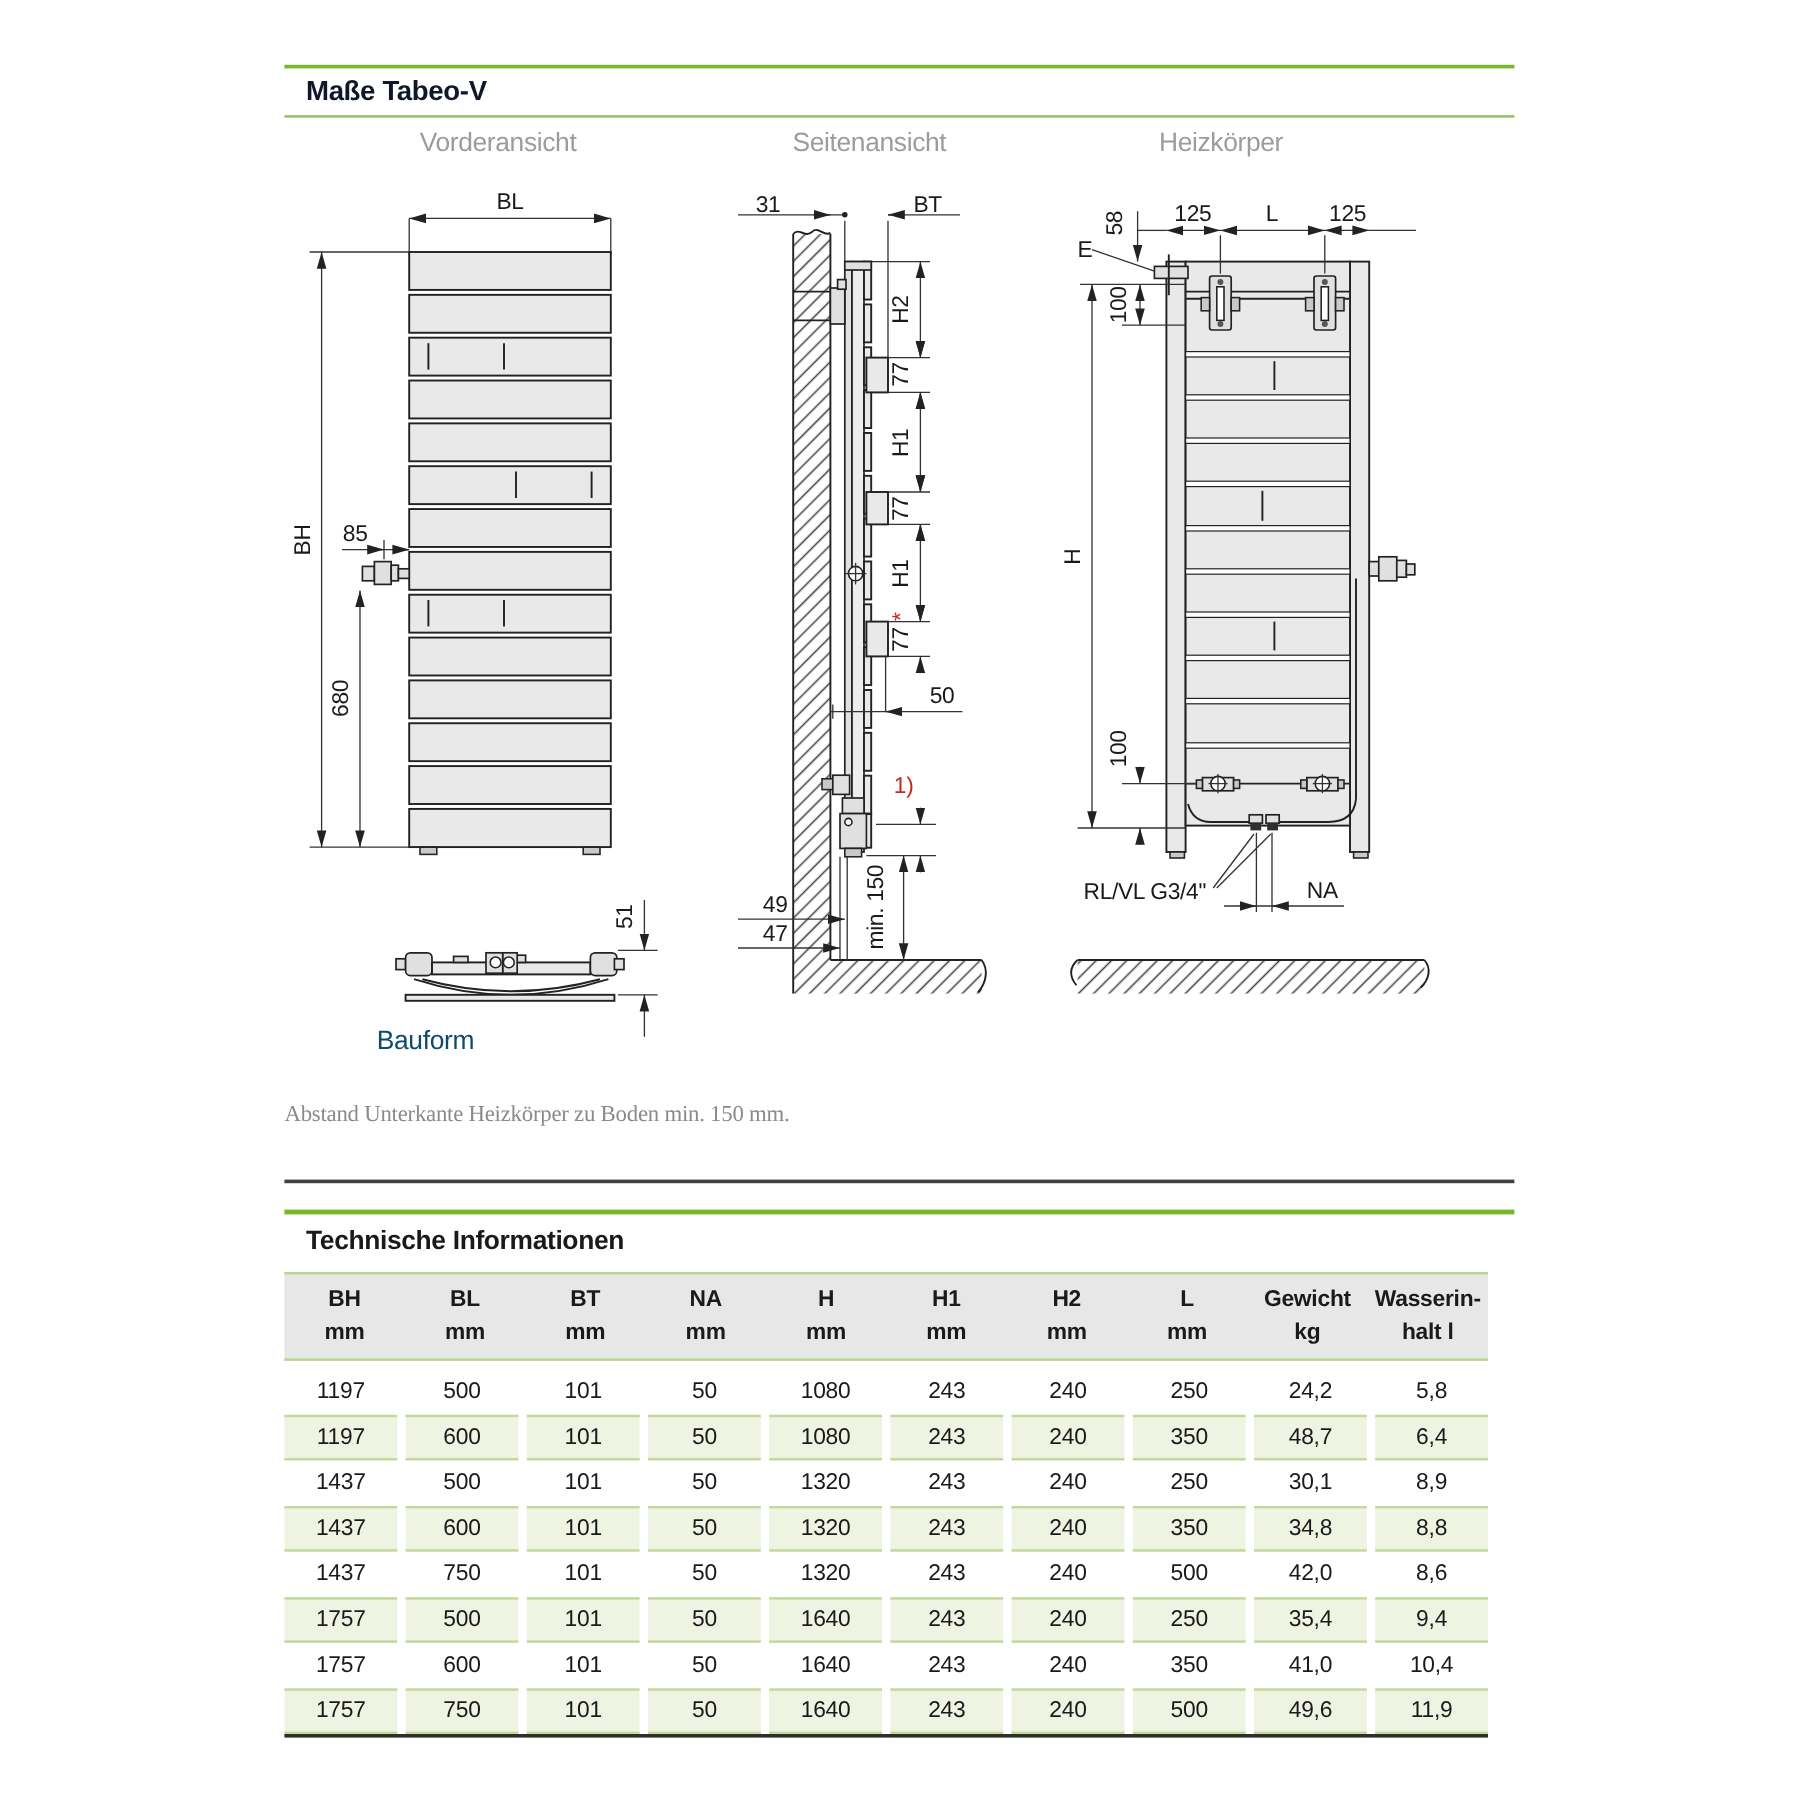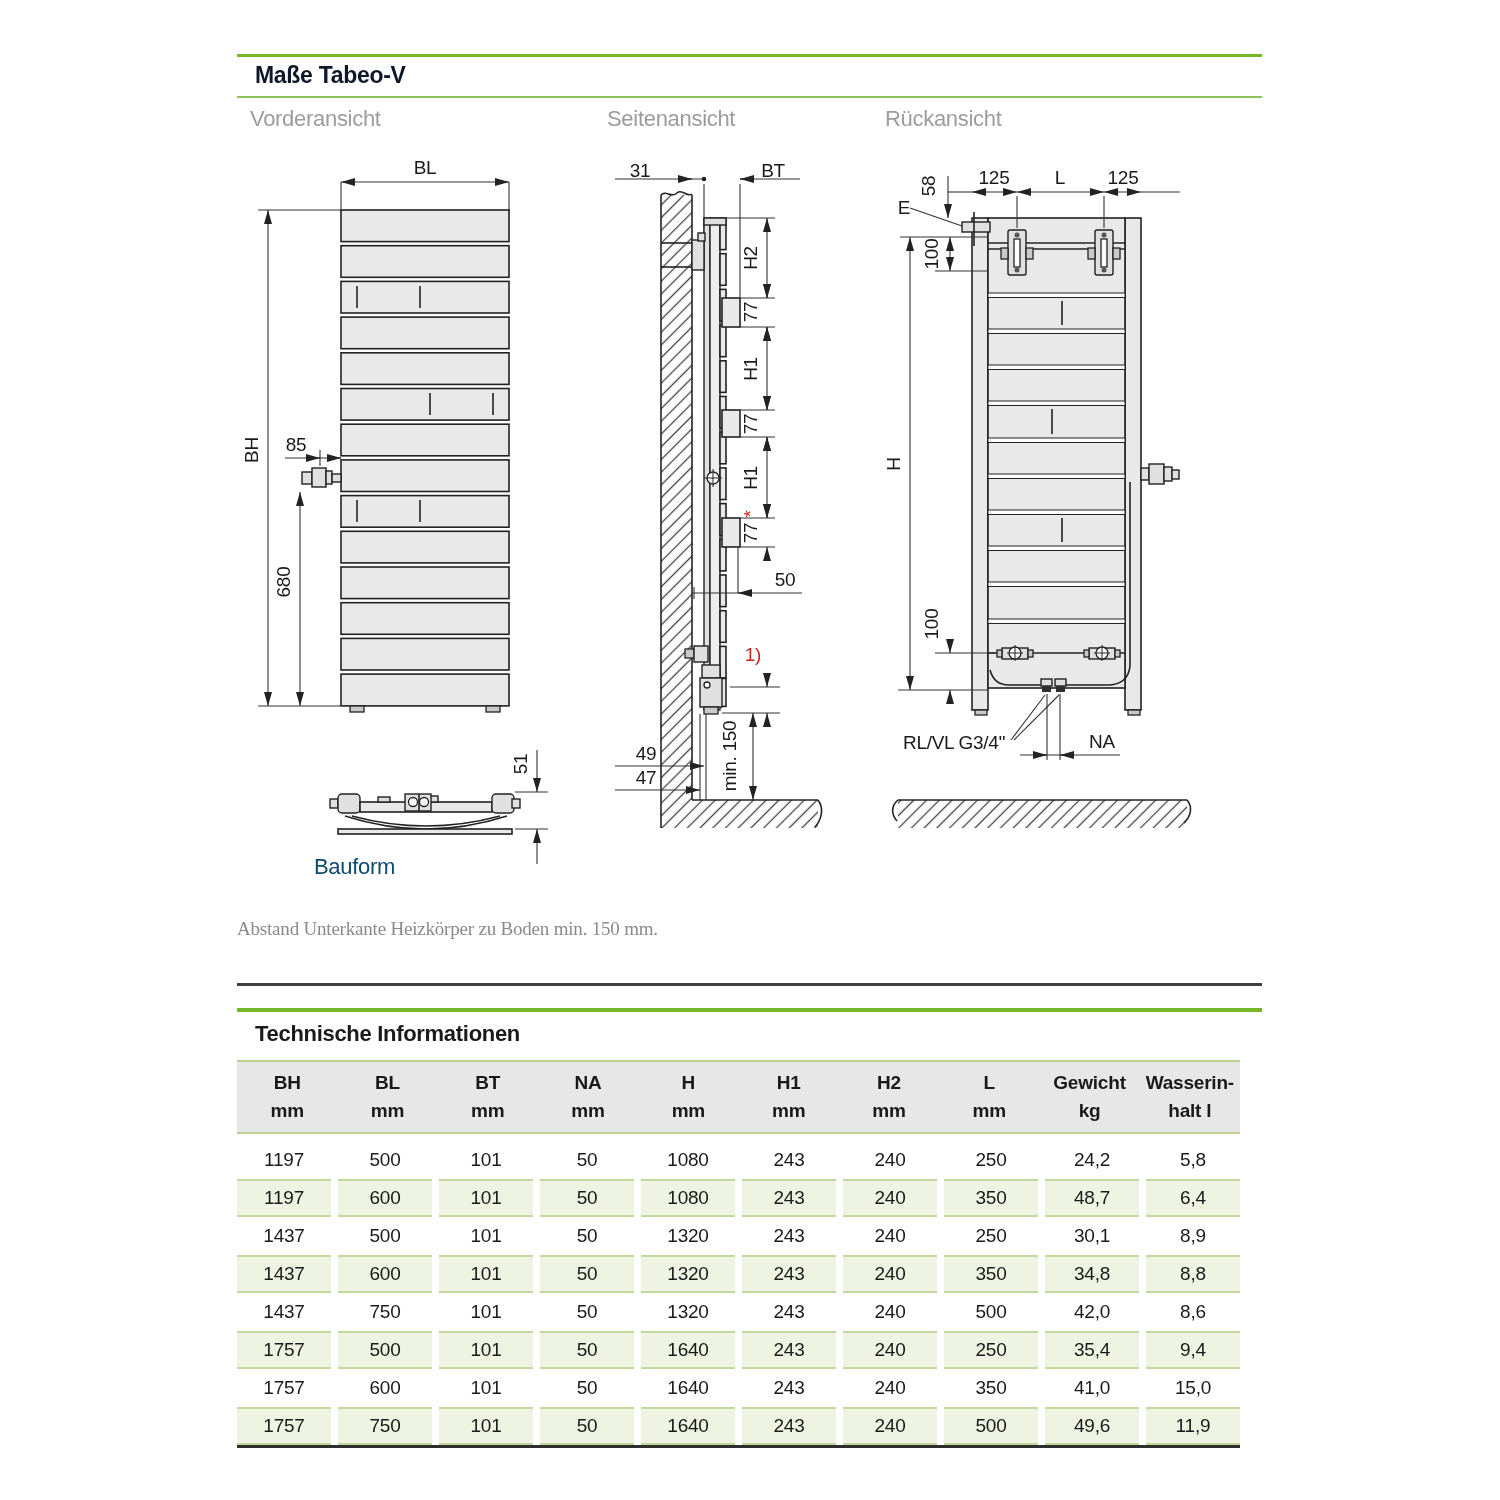--- a/index.html
+++ b/index.html
@@ -1,21 +1,21 @@
 <!DOCTYPE html>
 <html><head>
 <meta charset="utf-8">
 <style>
   html,body{margin:0;padding:0;background:#fff;}
   body{width:1500px;height:1500px;position:relative;font-family:"Liberation Sans",sans-serif;color:#1a1a1a;overflow:hidden;}
   .abs{position:absolute;}
   .greenline{background:#76b82a;height:3px;}
   .greenline.thin{height:2px;background:#8cc25a;}
   .page-title{font-size:23px;font-weight:bold;letter-spacing:-0.3px;color:#0f172a;}
-  .view-title{font-size:22px;color:#9c9c9c;letter-spacing:-0.3px;}
+  .view-title{font-size:22px;color:#9c9c9c;text-align:center;letter-spacing:-0.3px;}
   .bauform-label{font-size:22px;color:#0c4a6e;letter-spacing:-0.3px;}
   .notes{font-size:19px;color:#8a8a8a;line-height:1.45;letter-spacing:-0.2px;font-family:Liberation Serif, serif;}
   .darkline{background:#3f3f3f;height:3px;}
   
   .tbl{left:237px;top:1008px;width:1025px;}
   .tbl-title{font-size:22px;font-weight:bold;margin:9px 0 13px 18px;letter-spacing:-0.3px;}
   .tbl-head{display:flex;height:70px;background:#e7e7e7;border-top:2px solid #b9d48e;border-bottom:2px solid #b9d48e;width:1003px;align-items:center;}
   .tbl-head .col{flex:1;text-align:center;font-weight:bold;font-size:19px;line-height:1.45;letter-spacing:-0.2px;}
   .tbl-body{margin-top:7px;width:1003px;border-bottom:3px solid #2e2e2e;}
   .trow{display:flex;height:38px;gap:7px;}
@@ -49,21 +49,21 @@
     </pattern>
   </defs>
 </svg>
 
 <div class="abs greenline" style="left:237px;top:54px;width:1025px;"></div>
 <div class="abs page-title" style="left:255px;top:62px;">Maße Tabeo-V</div>
 <div class="abs greenline thin" style="left:237px;top:96px;width:1025px;"></div>
 
 <div class="abs view-title" style="left:250px;top:106px;width:330px;">Vorderansicht</div>
 <div class="abs view-title" style="left:607px;top:106px;width:235px;">Seitenansicht</div>
-<div class="abs view-title" style="left:885px;top:106px;width:265px;">Rückansicht</div>
+<div class="abs view-title" style="left:885px;top:106px;width:265px;">Heizkörper</div>
 
 <svg class="abs" style="left:240px;top:150px;" width="320" height="745" viewBox="0 0 320 745">
   <g>
     <path class="thin" d="M101,32 V62"></path>
       <path class="thin" d="M269,32 V62"></path>
     <path class="thin" d="M101,32 H269" marker-start="url(#arrS)" marker-end="url(#arrE)"></path>
     <text class="dt" x="185" y="24" text-anchor="middle">BL</text>
   </g>
   <g>
     <rect class="fillg" x="101" y="60" width="168" height="31.6"></rect>
@@ -486,21 +486,21 @@
       <div class="trow">
         <div class="cell">1757</div>
         <div class="cell">600</div>
         <div class="cell">101</div>
         <div class="cell">50</div>
         <div class="cell">1640</div>
         <div class="cell">243</div>
         <div class="cell">240</div>
         <div class="cell">350</div>
         <div class="cell">41,0</div>
-        <div class="cell">15,0</div>
+        <div class="cell">10,4</div>
       </div>
       <div class="trow green">
         <div class="cell">1757</div>
         <div class="cell">750</div>
         <div class="cell">101</div>
         <div class="cell">50</div>
         <div class="cell">1640</div>
         <div class="cell">243</div>
         <div class="cell">240</div>
         <div class="cell">500</div>

